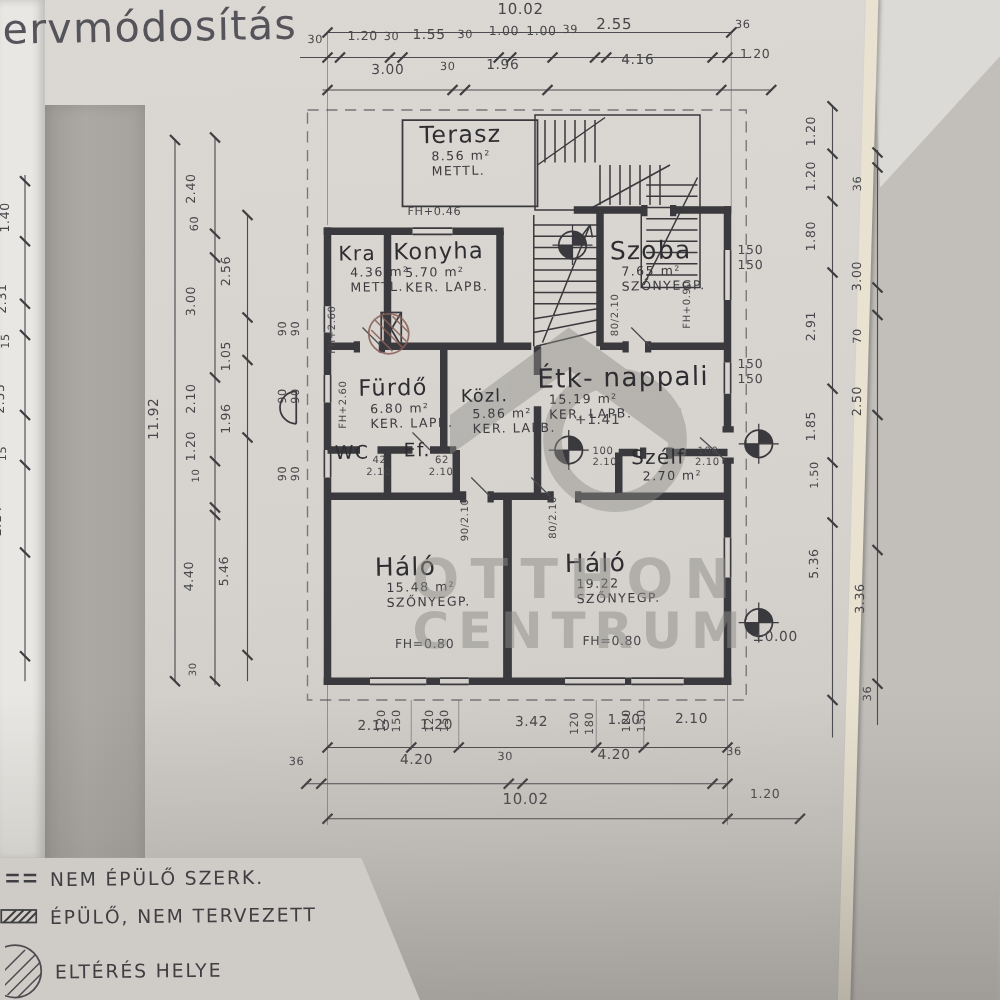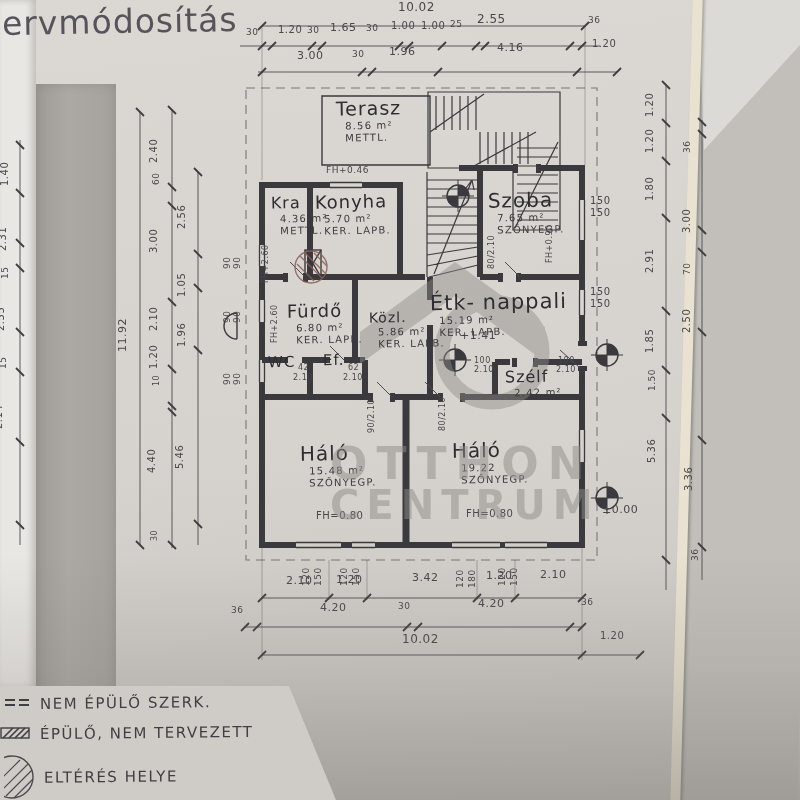--- a/index.html
+++ b/index.html
@@ -160,25 +160,25 @@
         <circle cx="492" cy="352" r="50" fill="none" stroke="#8f8d89" stroke-width="15"></circle>
         <path d="M360,332 L455,262 L545,327 L545,362 L455,296 L360,364 Z" fill="#8f8d89"></path>
       </g>
     </svg>
 
     <div class="plan-labels" id="plan-labels">
         <span class="plab" style="left: 398px; top: 0px; font-size: 12px;">10.02</span>
         <span class="plab" style="left: 246px; top: 27px; font-size: 9px;">30</span>
         <span class="plab" style="left: 278px; top: 24px; font-size: 10px;">1.20</span>
         <span class="plab" style="left: 307px; top: 25px; font-size: 9px;">30</span>
-        <span class="plab" style="left: 330px; top: 21px; font-size: 11px;">1.65</span>
+        <span class="plab" style="left: 330px; top: 21px; font-size: 11px;">1.55</span>
         <span class="plab" style="left: 366px; top: 23px; font-size: 9px;">30</span>
         <span class="plab" style="left: 391px; top: 20px; font-size: 10px;">1.00</span>
         <span class="plab" style="left: 421px; top: 20px; font-size: 10px;">1.00</span>
-        <span class="plab" style="left: 450px; top: 19px; font-size: 9px;">25</span>
+        <span class="plab" style="left: 450px; top: 19px; font-size: 9px;">39</span>
         <span class="plab" style="left: 477px; top: 12px; font-size: 12px;">2.55</span>
         <span class="plab" style="left: 588px; top: 15px; font-size: 9px;">36</span>
         <span class="plab" style="left: 297px; top: 49px; font-size: 11px;">3.00</span>
         <span class="plab" style="left: 352px; top: 49px; font-size: 9px;">30</span>
         <span class="plab" style="left: 389px; top: 45px; font-size: 11px;">1.96</span>
         <span class="plab" style="left: 497px; top: 41px; font-size: 11px;">4.16</span>
         <span class="plab" style="left: 592px; top: 38px; font-size: 10px;">1.20</span>
         <span class="plab" style="left: 286px; top: 574px; font-size: 11px;">2.10</span>
         <span class="plab" style="left: 336px; top: 573px; font-size: 11px;">1.20</span>
         <span class="plab" style="left: 412px; top: 571px; font-size: 11px;">3.42</span>
@@ -297,23 +297,23 @@
           <span class="room-name" style="font-size: 21px;">Étk- nappali</span>
           <span class="room-area">15.19 m²</span>
           <span class="room-floor">KER. LAPB.</span>
         </div>
         <div class="room" style="left: 268px; top: 355px;">
           <span class="room-name" style="font-size: 15px;">WC</span>
         </div>
         <div class="room" style="left: 323px; top: 353px;">
           <span class="room-name" style="font-size: 15px;">Ef.</span>
         </div>
-        <div class="room" style="left: 505px; top: 369px;">
+        <div class="room" style="left: 505px; top: 358px;">
           <span class="room-name" style="font-size: 16px;">Szélf</span>
-          <span class="room-area">2.42 m²</span>
+          <span class="room-area">2.70 m²</span>
         </div>
         <div class="room" style="left: 300px; top: 443px;">
           <span class="room-name" style="font-size: 20px;">Háló</span>
           <span class="room-area">15.48 m²</span>
           <span class="room-floor">SZŐNYEGP.</span>
         </div>
         <div class="room" style="left: 452px; top: 440px;">
           <span class="room-name" style="font-size: 20px;">Háló</span>
           <span class="room-area">19.22</span>
           <span class="room-floor">SZŐNYEGP.</span>

